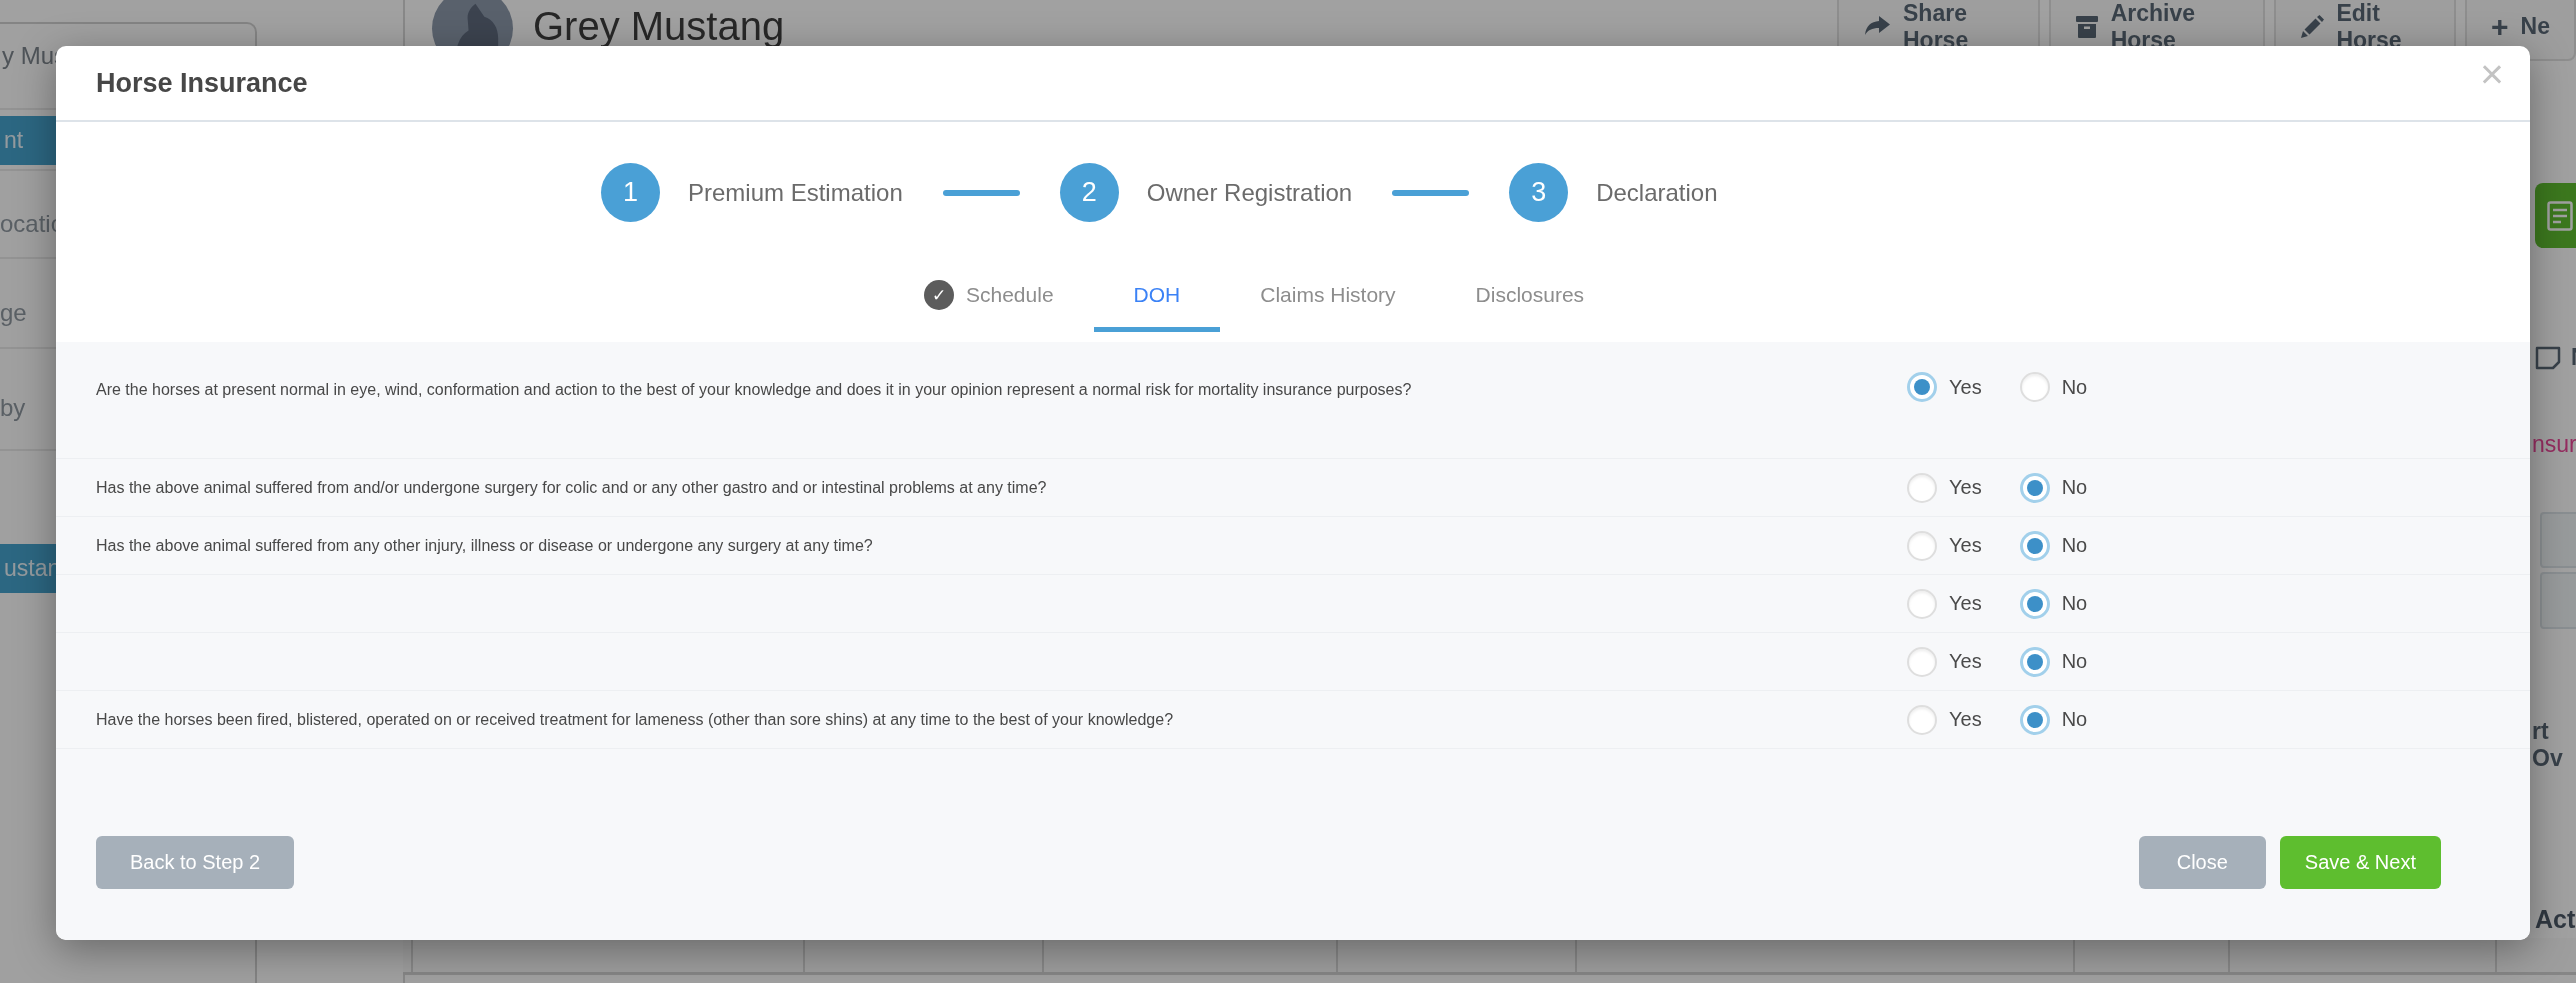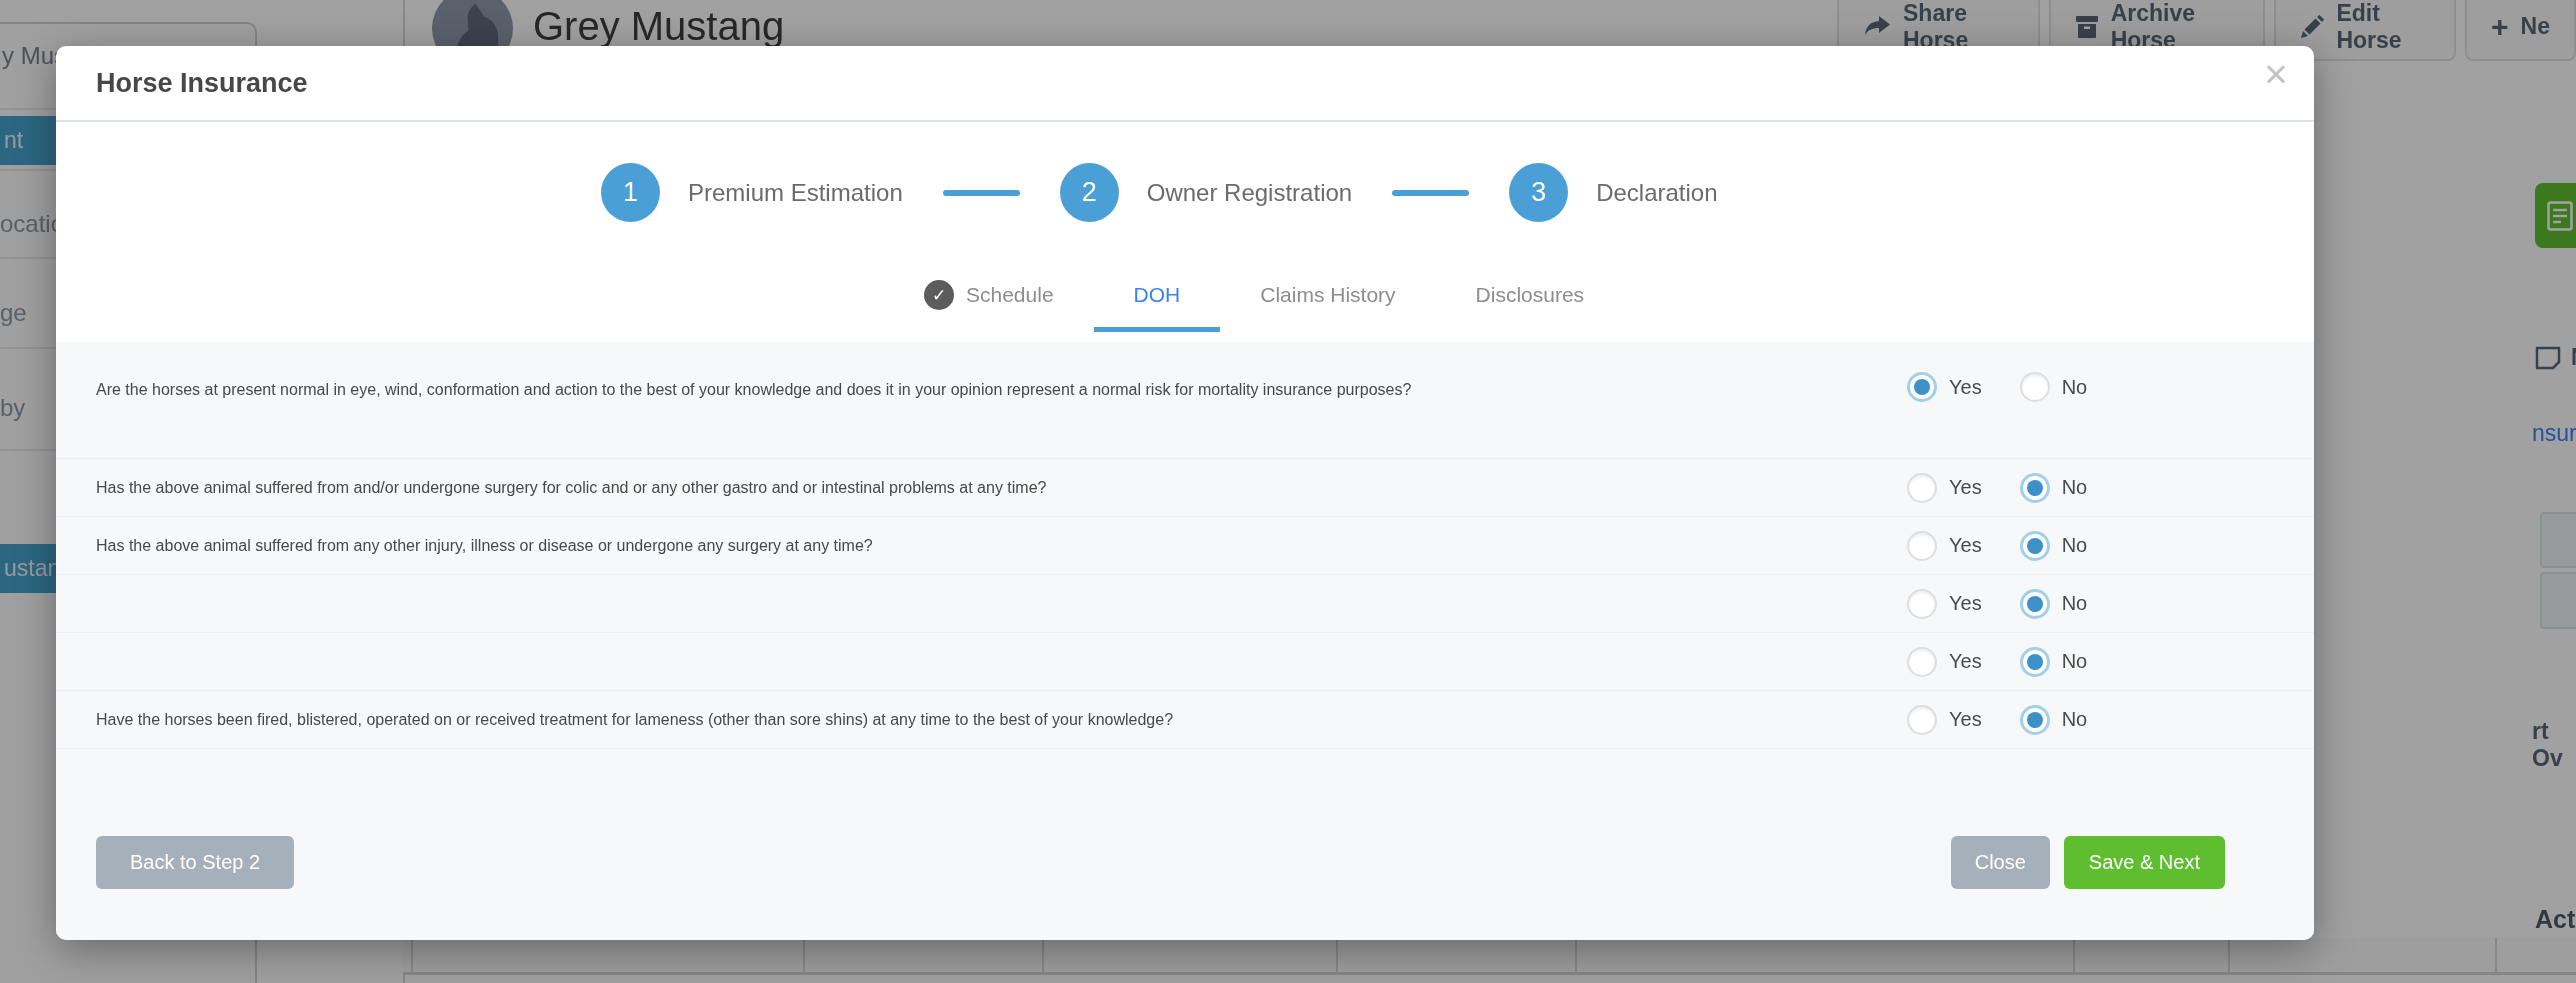--- a/index.html
+++ b/index.html
@@ -44,21 +44,21 @@
   }
   .bg-right-frag{position:absolute;color:#5a6876;font-size:23px;}
   .bg-right-box{position:absolute;left:2540px;width:59px;background:#f1f5f8;border:2px solid #dbe2e7;border-radius:4px;box-sizing:border-box;}
   .bg-table{position:absolute;left:403px;right:0;top:938px;height:34px;background:#fafafa;border-bottom:3px solid #d4d4d4;}
   .bg-table .col{position:absolute;top:0;bottom:0;width:2px;background:#d8d8d8;}
   .bg-actions-head{position:absolute;left:2535px;top:905px;font-size:25px;font-weight:700;color:#4d5a68;}
   
   .overlay{position:absolute;inset:0;background:rgba(0,0,0,0.37);z-index:5;}
   
   .modal{
-    position:absolute;left:56px;top:46px;width:2258px;height:894px;z-index:10;
+    position:absolute;left:56px;top:46px;width:2474px;height:894px;z-index:10;
     background:#fff;border-radius:10px;box-shadow:0 10px 40px rgba(0,0,0,0.35);
     display:flex;flex-direction:column;overflow:hidden;
   }
   .modal-header{position:relative;height:74px;border-bottom:2px solid #dde3e9;flex:none;}
   .modal-title{position:absolute;left:40px;top:0;height:74px;display:flex;align-items:center;
     font-size:27px;font-weight:700;color:#474747;}
   .modal-close{position:absolute;right:26px;top:8px;font-size:41px;color:#c3c3c3;line-height:1;cursor:pointer;font-weight:400;}
   
   .stepper{flex:none;margin:41px 0 0 545px;display:flex;align-items:center;height:59px;}
   .step{display:flex;align-items:center;cursor:pointer;}
@@ -87,21 +87,21 @@
   .radio{box-sizing:border-box;width:30px;height:30px;border-radius:50%;background:#fff;
     border:2px solid #dedede;box-shadow:inset 0 2px 3px rgba(0,0,0,0.07);position:relative;flex:none;}
   .radio-opt.checked .radio{border:3px solid #a2d0eb;box-shadow:none;}
   .radio-opt.checked .radio::after{content:"";position:absolute;inset:4px;border-radius:50%;background:#3d90c8;}
   .radio-label{font-size:20px;color:#4a4a4a;}
   
   .panel-footer{position:absolute;left:40px;right:89px;bottom:51px;display:flex;align-items:center;}
   .btn{height:53px;border:none;border-radius:6px;color:#fff;font-size:20px;
     font-family:inherit;display:flex;align-items:center;justify-content:center;cursor:pointer;}
   .btn-back{background:#a6b0ba;padding:0 34px;}
-  .btn-close{background:#a6b0ba;padding:0 24px;margin-left:auto;}
+  .btn-close{background:#a6b0ba;padding:0 38px;margin-left:auto;}
   .btn-save{background:#5ebe2f;padding:0 25px;margin-left:14px;}
 </style>
 </head>
 <body>
 
 <div class="bg-page">
 
   <div class="bg-vline" style="left:403px;"></div>
 
   <div class="bg-sidebar">
@@ -165,21 +165,21 @@
     </svg>
 
   </div>
 
   <div class="bg-right-frag" style="left:2535px;top:344px;display:flex;align-items:center;gap:10px;font-weight:600;">
     <svg width="26" height="24" viewBox="0 0 26 24">
       <path d="M2 2 L24 2 L24 16 L18 22 L2 22 Z" fill="none" stroke="#5a6876" stroke-width="2.5" stroke-linejoin="round"></path>
     </svg>
     <span>Ne</span>
   </div>
-  <div class="bg-right-frag" style="left:2532px;top:420px;color:#3b82f6;font-weight:400;">nsur</div>
+  <div class="bg-right-frag" style="left:2532px;top:431px;color:#ec4899;font-weight:400;">nsur</div>
   <div class="bg-right-box" style="top:512px;height:56px;"></div>
   <div class="bg-right-box" style="top:572px;height:57px;"></div>
   <div class="bg-right-frag" style="left:2532px;top:718px;font-weight:600;">rt Ov</div>
   <div class="bg-actions-head">Act</div>
 
   <div class="bg-table">
     <div class="col" style="left:8px;"></div>
     <div class="col" style="left:400px;"></div>
     <div class="col" style="left:639px;"></div>
     <div class="col" style="left:933px;"></div>

